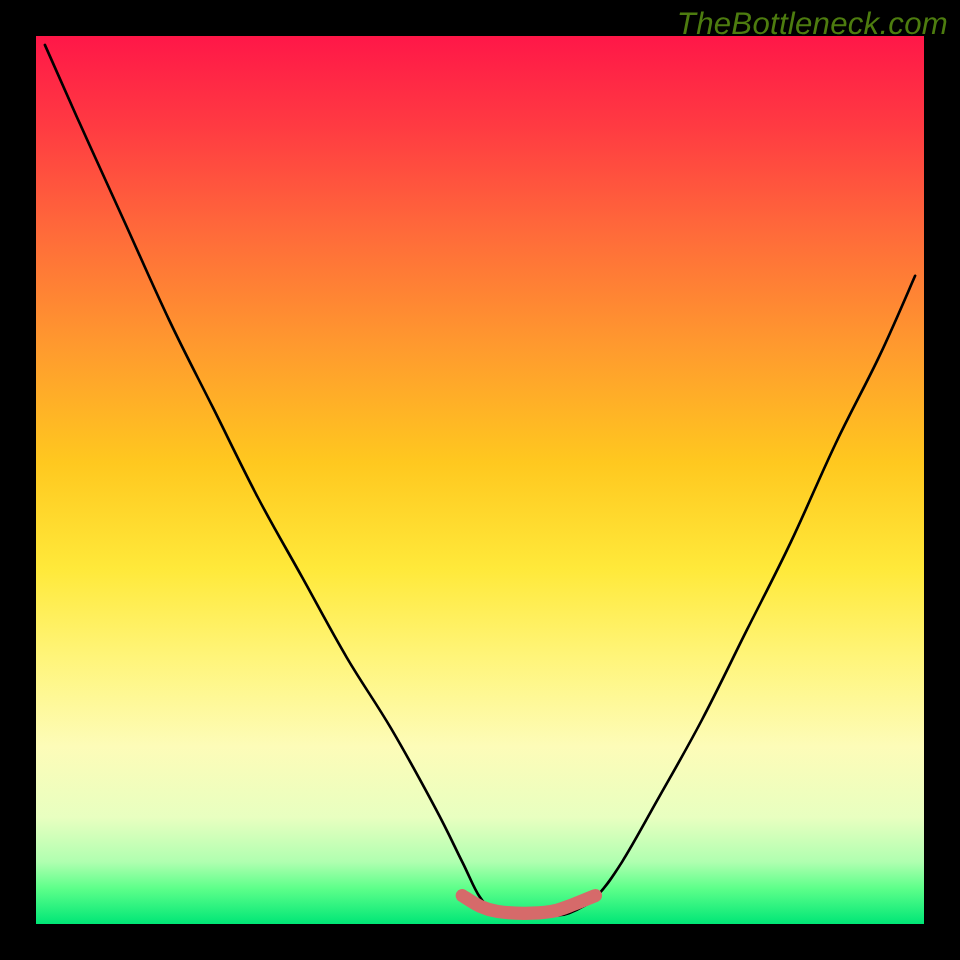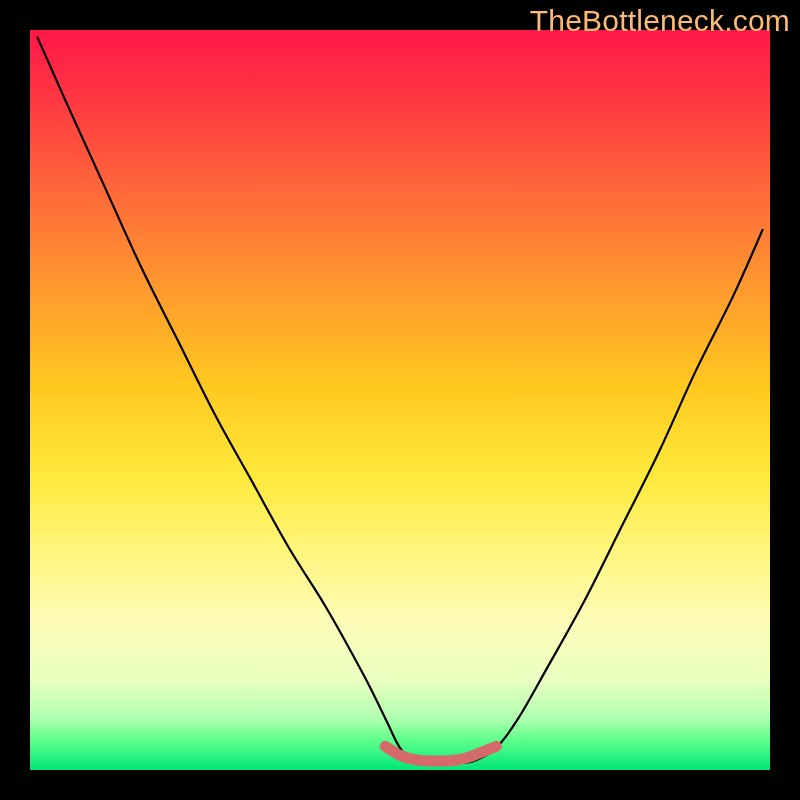--- a/index.html
+++ b/index.html
@@ -35,25 +35,26 @@
       #e8ffc0 88%,
       #b0ffb0 93%,
       #5dff8a 96%,
       #00e676 100%
     );
   }
   .watermark {
     position: absolute;
     top: 4px;
     right: 10px;
-    color: #fdba74;
-    font-size: 30px;
+    color: #4d7c0f;
+    font-size: 26px;
     font-weight: 500;
     user-select: none;
     letter-spacing: 0.2px;
+    font-style: italic;
   }
   svg.curve {
     position: absolute;
     left: 0; top: 0;
   }
 </style>
 </head>
 <body>
 
 <div class="frame">

